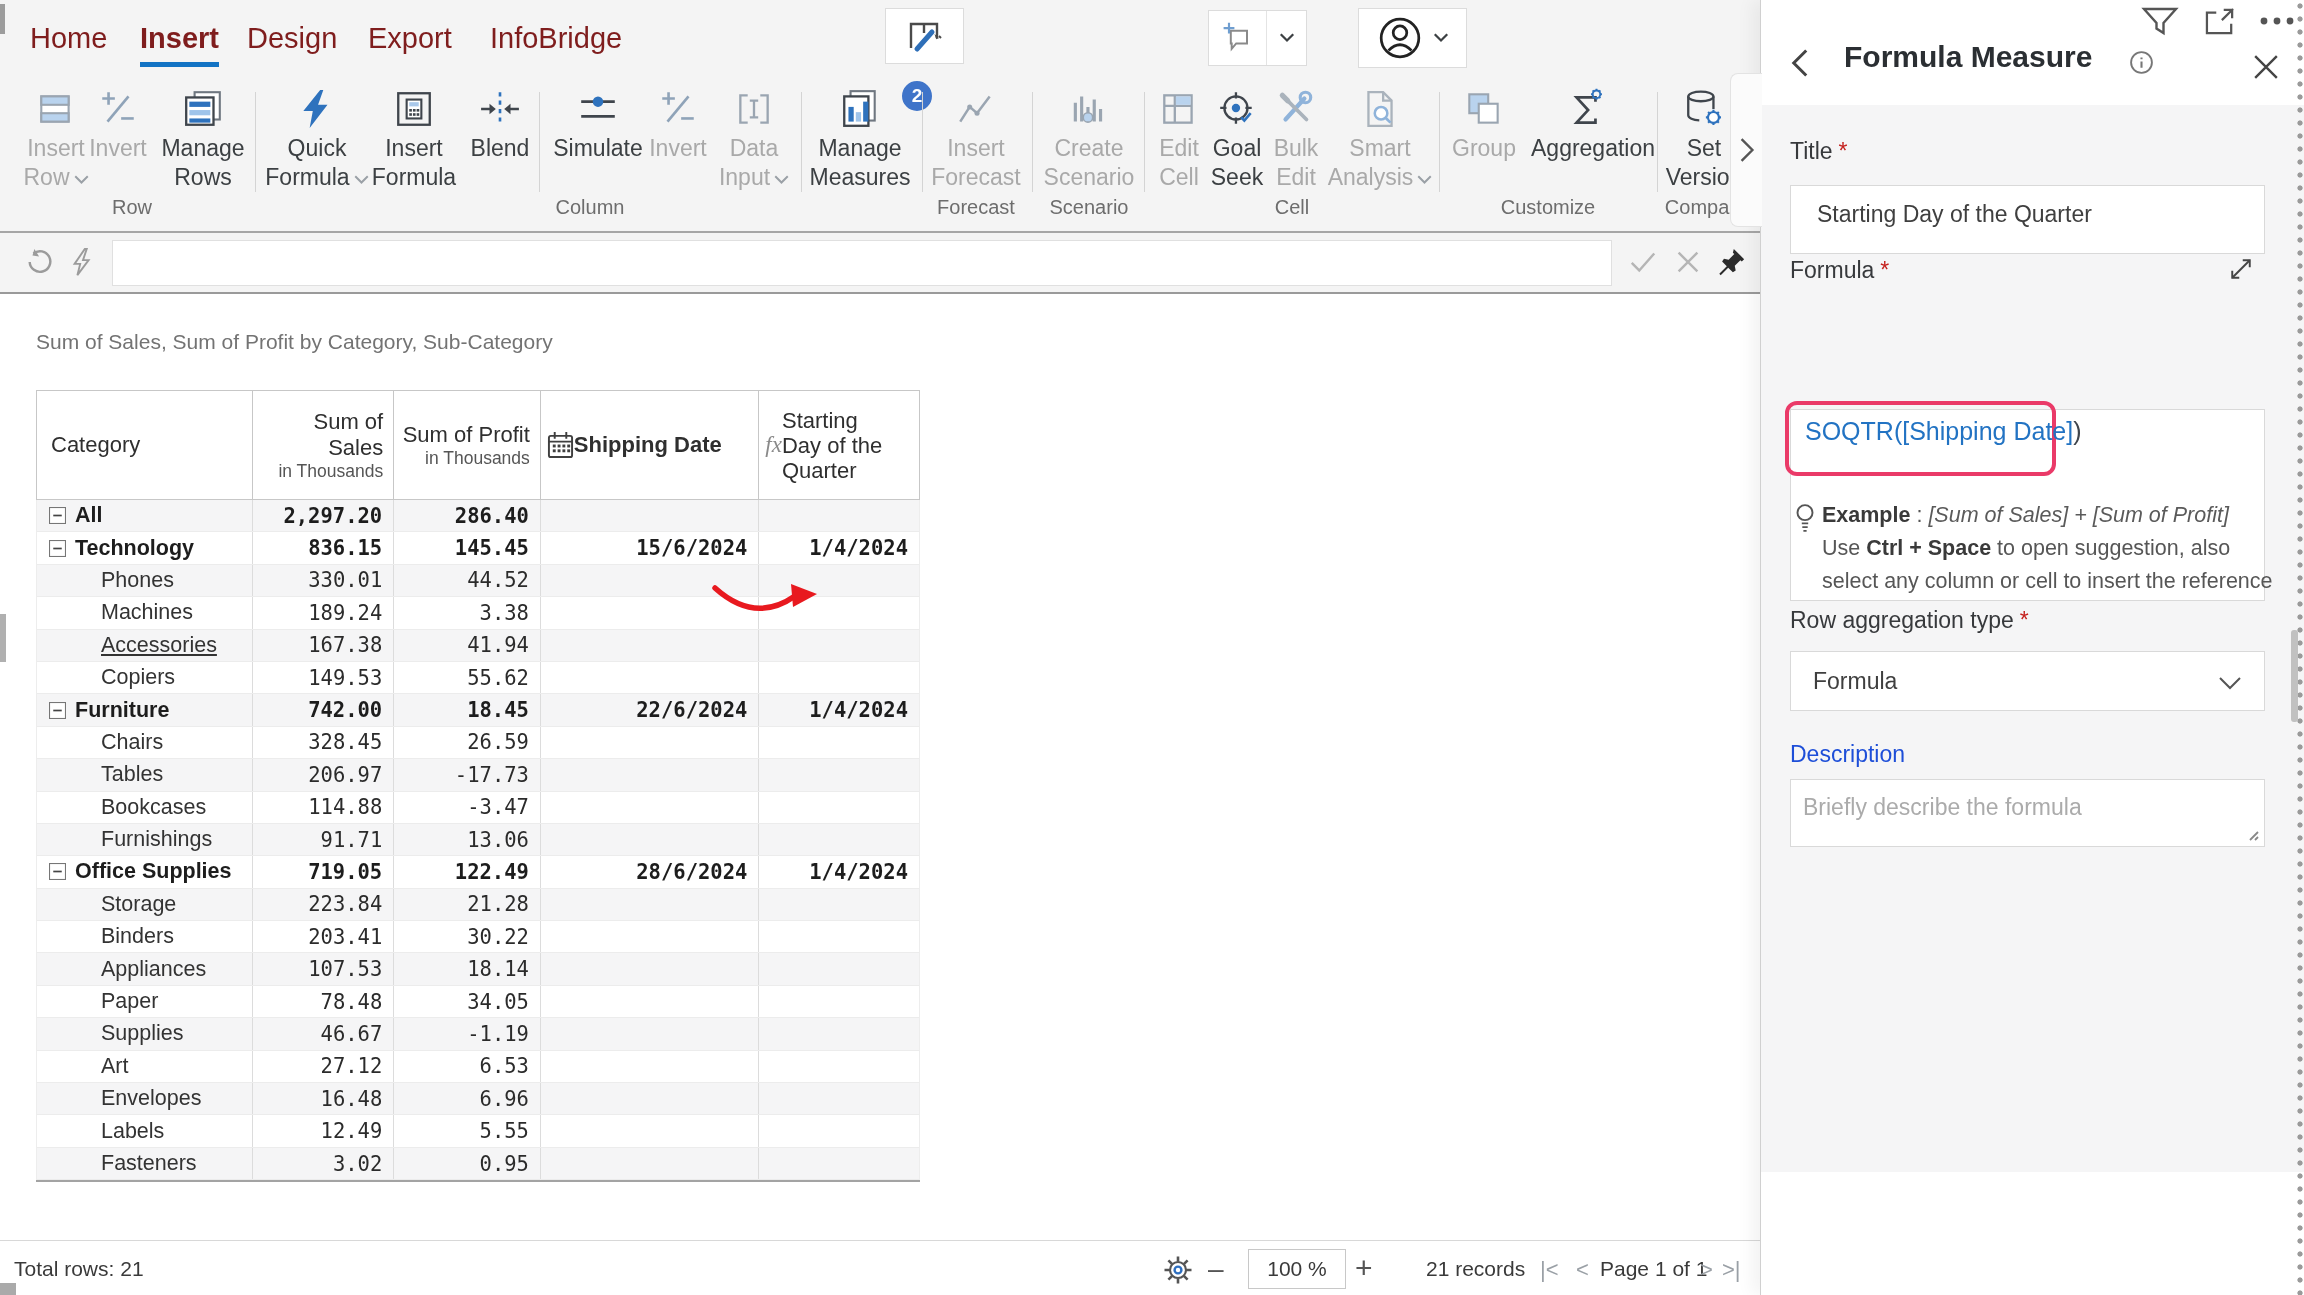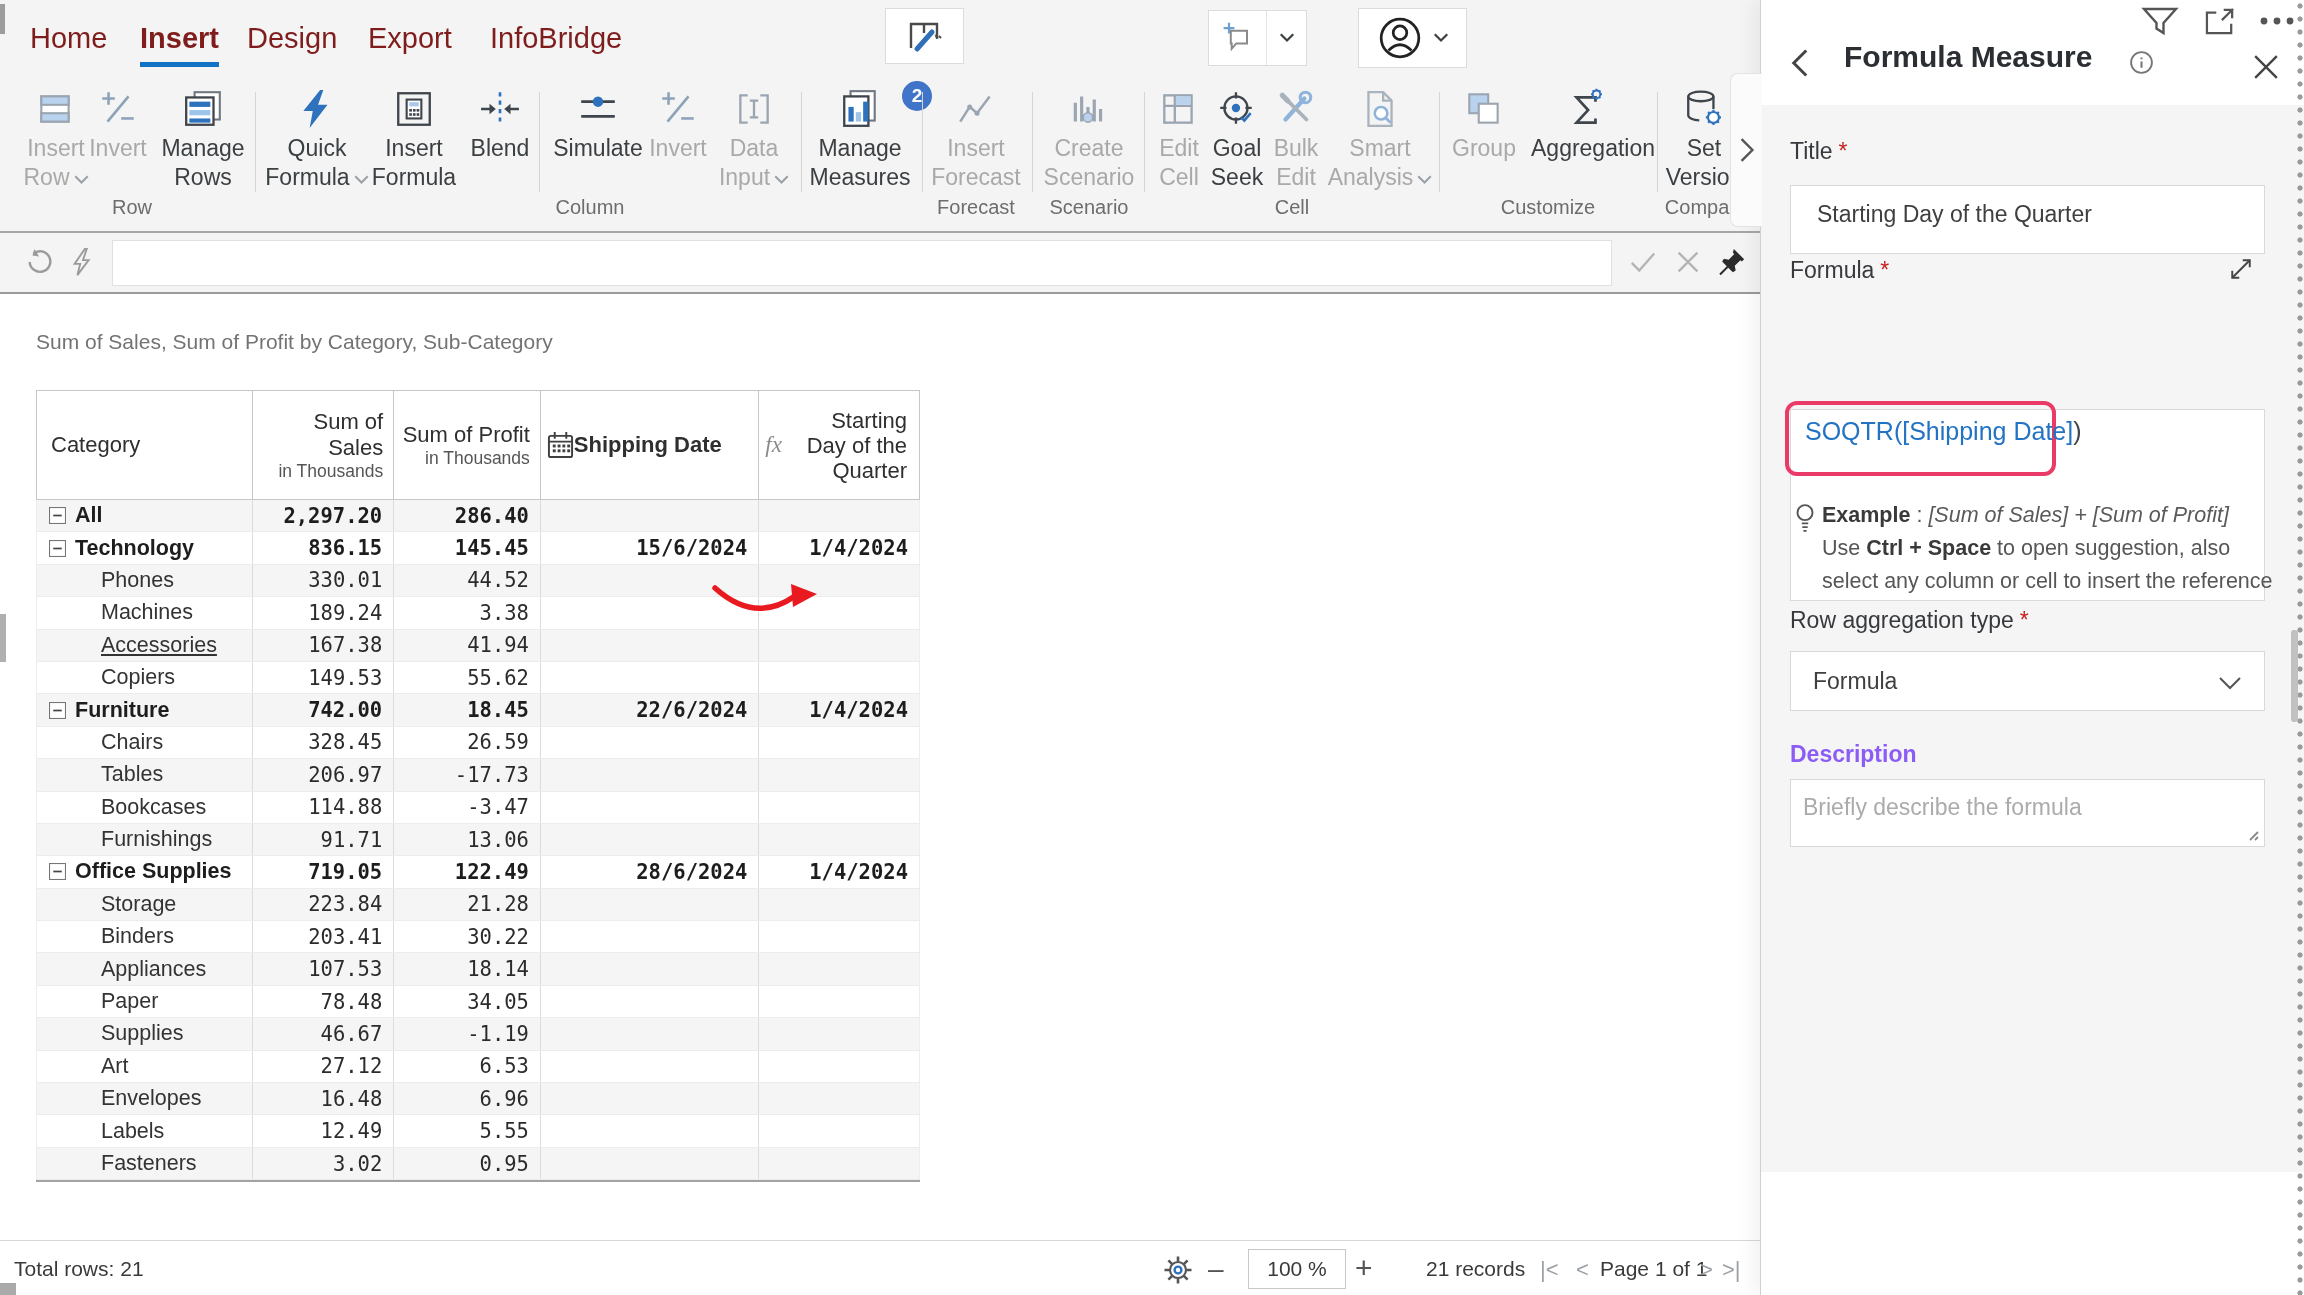--- a/index.html
+++ b/index.html
@@ -303,21 +303,21 @@
             <rect x="6" y="19" width="3" height="3"></rect>
               <rect x="11" y="19" width="3" height="3"></rect>
               <rect x="16" y="19" width="3" height="3"></rect>
               <rect x="21" y="19" width="3" height="3"></rect>
           </g>
         </svg>
         <span style="flex:1;text-align:left;font-weight:bold;">Shipping Date</span>
       </div>
       <div class="hc" style="width:160px;padding:0 12px 0 6px;">
         <span style="flex:none;font-family:'Liberation Serif',serif;font-style:italic;font-size:23px;color:#8a8a8a;">fx</span>
-        <span style="flex:1;text-align:right;line-height:25px;">
+        <span style="flex:1;text-align:left;line-height:25px;">
           <span>Starting</span><br>
           <span>Day of the</span><br>
           <span>Quarter</span>
         </span>
       </div>
     </div>
     <div id="gbody">
         <div class="trow alt">
           <div class="tc catc bold" style="width: 216px; padding-left: 12px;">
             <span style="margin-right: 9px;">
@@ -627,21 +627,21 @@
       <div class="plabel" style="left:29px;top:502px;">
         <span>Row aggregation type</span><span class="req">*</span>
       </div>
       <div class="pinput" style="left:29px;top:546px;width:475px;height:60px;">
         <span style="position:absolute;left:22px;top:16px;font-size:23px;color:#3f3f3f;">Formula</span>
         <svg style="position:absolute;right:22px;top:24px;" width="24" height="14" viewBox="0 0 24 14">
           <path d="M2 2l10 10L22 2" fill="none" stroke="#555" stroke-width="2"></path>
         </svg>
       </div>
 
-      <div class="plabel" style="left:29px;top:636px;font-weight:700;color:#8b5cf6;">
+      <div class="plabel" style="left:29px;top:636px;font-weight:400;color:#1d4ed8;">
         <span>Description</span>
       </div>
       <div class="pinput" style="left:29px;top:674px;width:475px;height:68px;">
         <span style="position:absolute;left:12px;top:14px;font-size:23px;color:#ababab;">Briefly describe the formula</span>
         <svg style="position:absolute;right:4px;bottom:4px;" width="16" height="16" viewBox="0 0 16 16">
           <path d="M14 6L6 14M14 11l-3 3" stroke="#888" stroke-width="1.8"></path>
         </svg>
       </div>
     </div>
 

